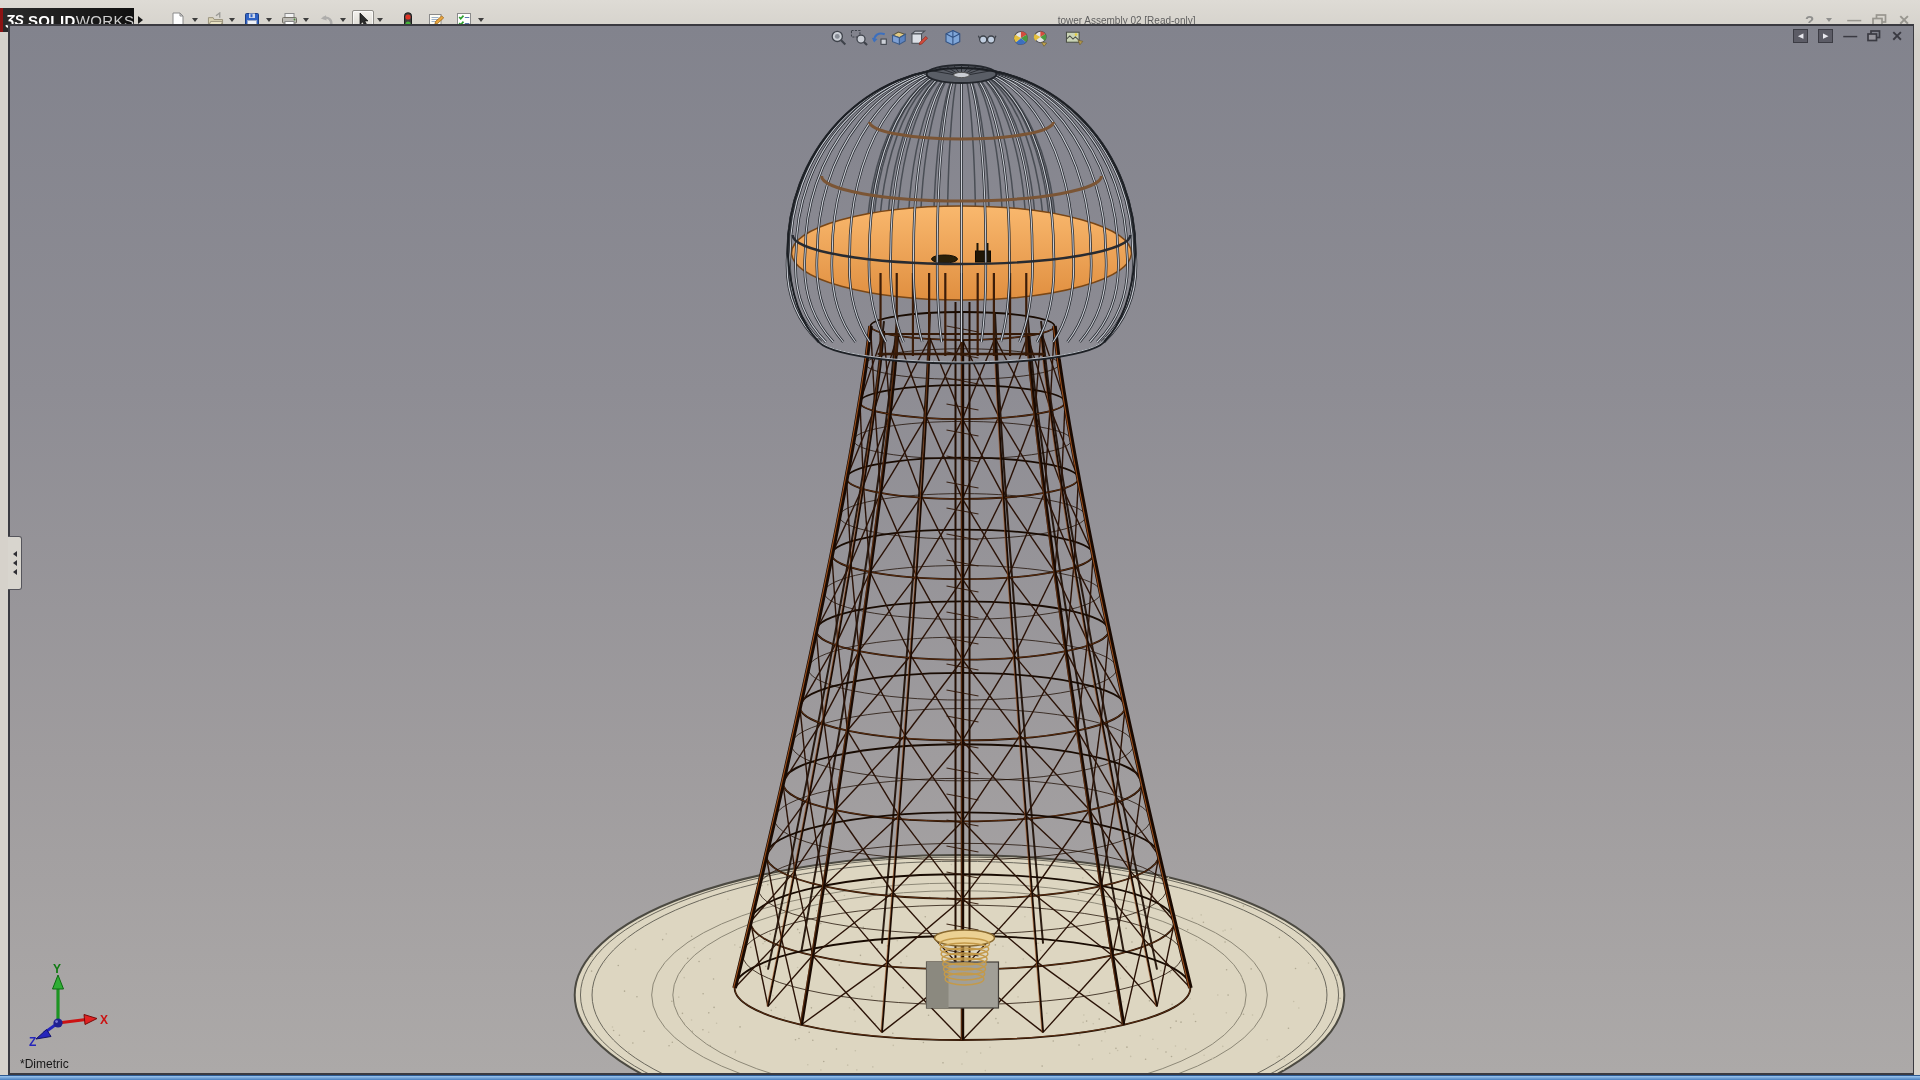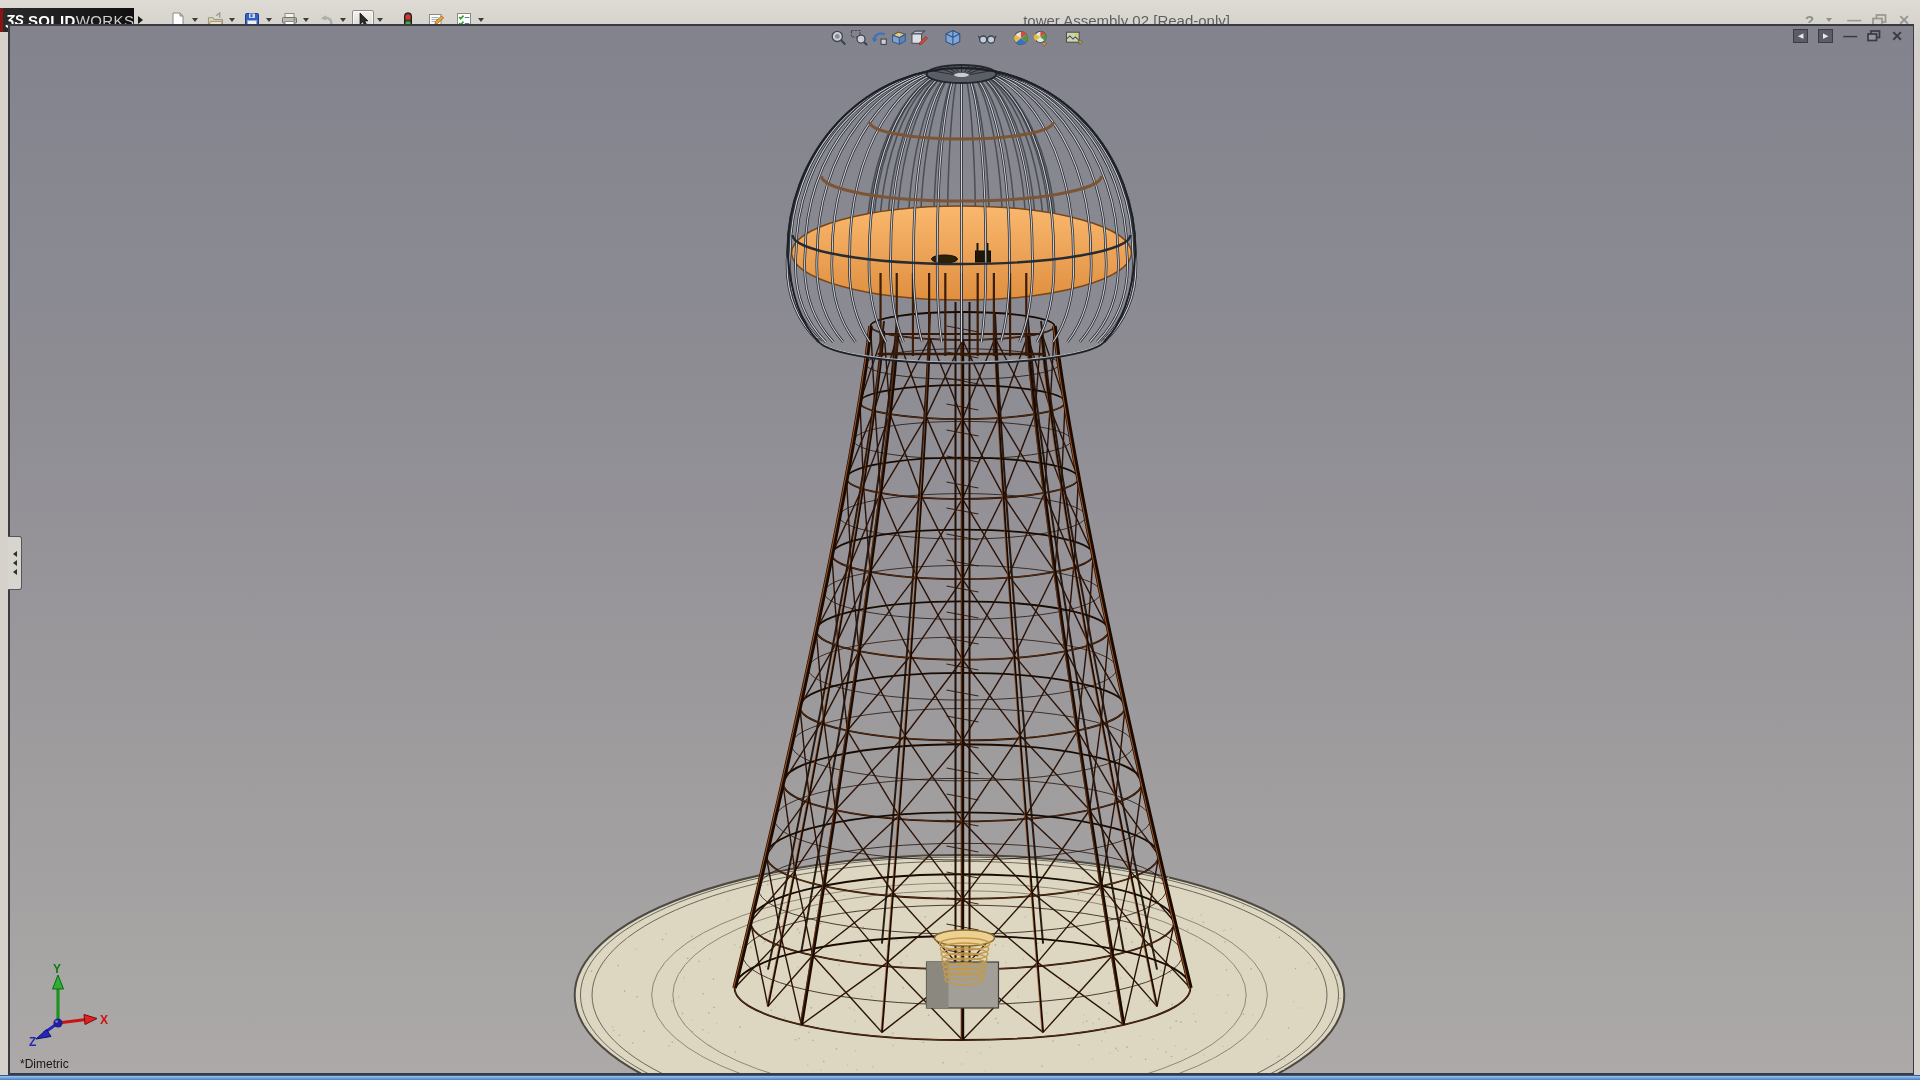--- a/index.html
+++ b/index.html
@@ -17,21 +17,21 @@
   .logo-text b { font-weight:bold; } .logo-text span { color:#cfcfcf; font-weight:400; }
   .flyout { width:0; height:0; border-top:4px solid transparent; border-bottom:4px solid transparent;
     border-left:5px solid #1a1a1a; margin-left:4px; }
   .main-tools { display:flex; align-items:center; margin-left:24px; gap:2px; }
   .tbi { width:22px; height:20px; display:flex; align-items:center; justify-content:center; }
   .tbi svg { display:block; }
   .tbi.pressed { border:1px solid #8f8d88; background:linear-gradient(#f4f2ee,#d9d6cf);
     box-shadow:inset 0 0 0 1px #ffffffaa; border-radius:2px; }
   .caret { width:0; height:0; border-left:3.5px solid transparent; border-right:3.5px solid transparent;
     border-top:4px solid #3e3e3e; margin:0 4px 0 1px; }
-  .win-title { flex:1; text-align:center; font-size:15px; color:#5f5f5f; padding-right:40px;
+  .win-title { flex:1; text-align:center; font-size:10px; color:#5f5f5f; padding-right:40px;
     white-space:nowrap; overflow:hidden; }
   .tb-right { display:flex; align-items:center; gap:11px; padding-right:10px; flex:0 0 auto; }
   .help-q { color:#8f8f8d; font-weight:bold; font-size:15px; }
   .g-min,.g-close { color:#98968f; font-weight:bold; font-size:14px; }
   .g-restore svg { display:block; }
 
   
   .viewport { position:absolute; top:24px; left:8px; right:6px; bottom:5px;
     border:2px solid #3a3a40; border-right-width:1px;
     background:linear-gradient(180deg,#82838d 0%,#8e8d94 35%,#9f9c9e 70%,#aca9a8 100%); }

